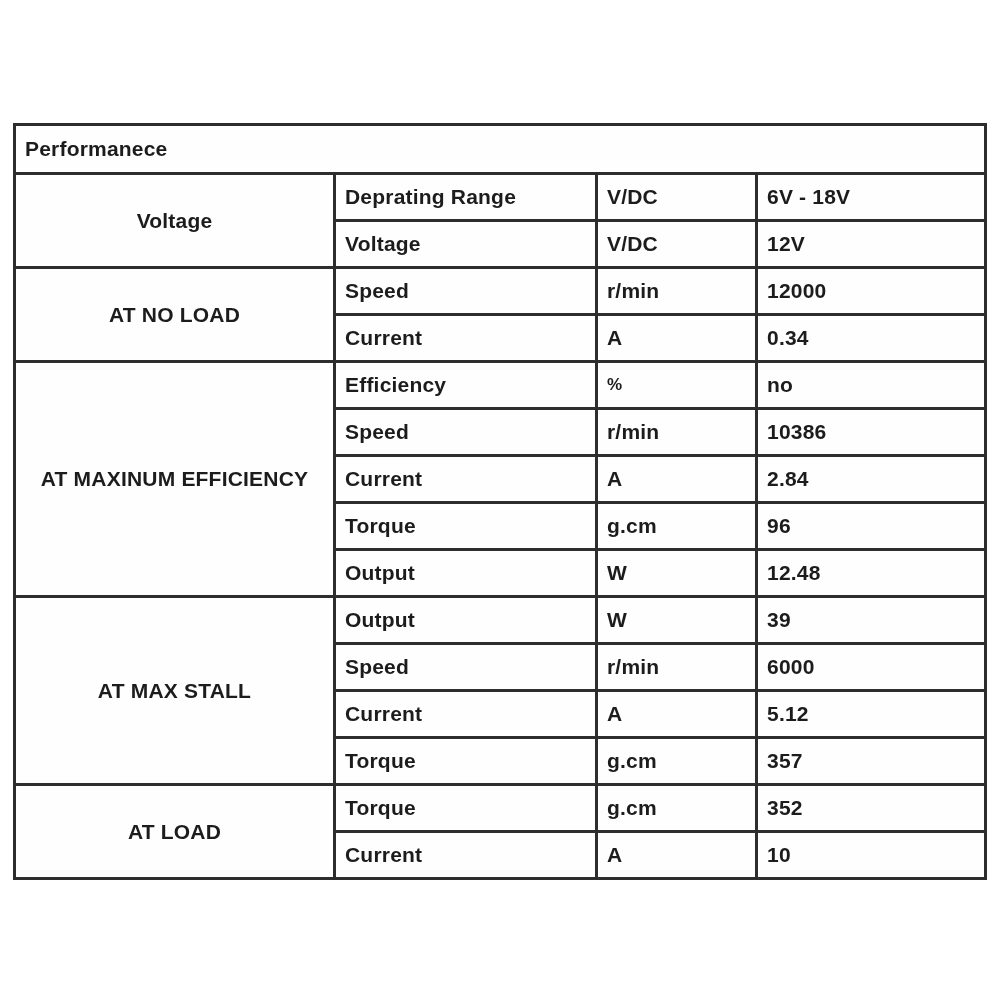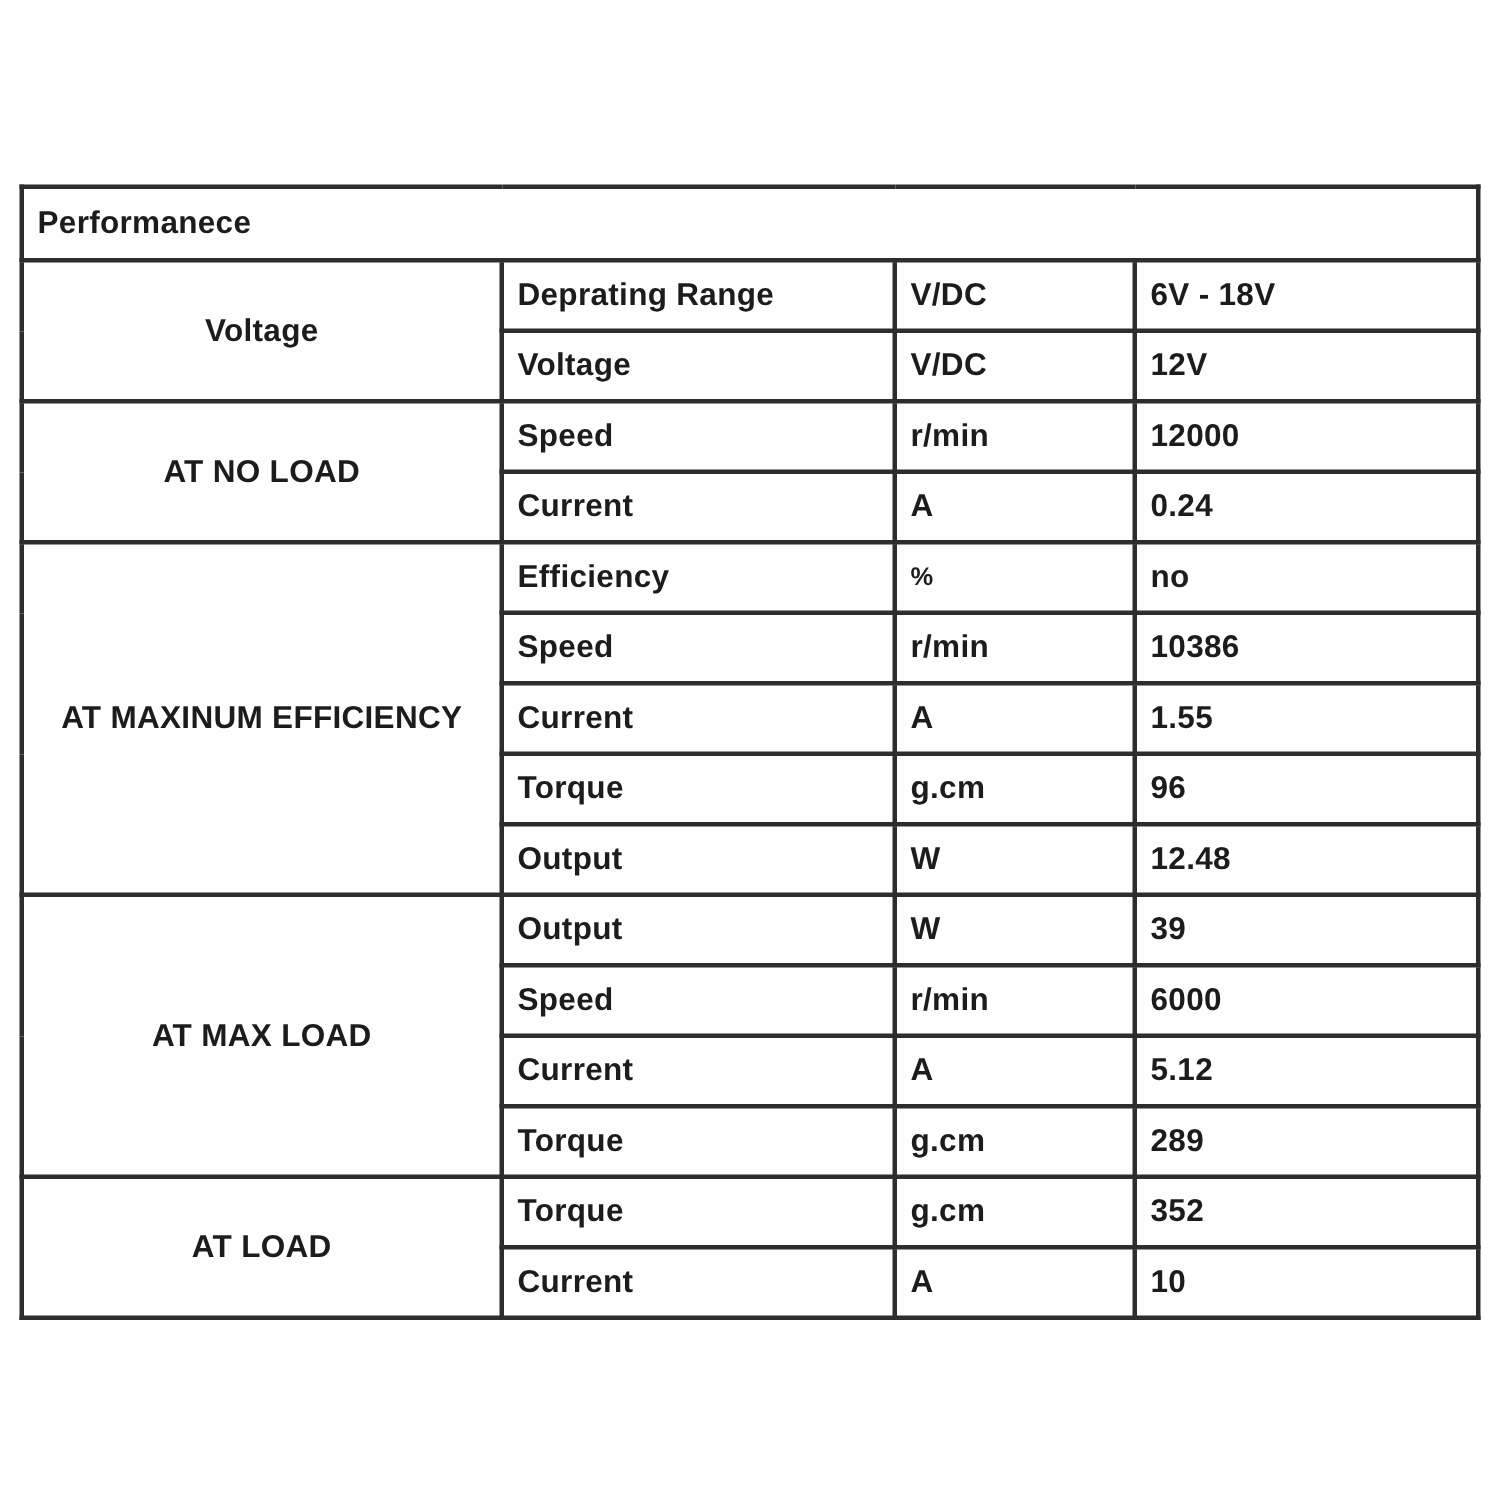--- a/index.html
+++ b/index.html
@@ -70,70 +70,70 @@
 
     <tr>
       <td class="section-cell" rowspan="2">AT NO LOAD</td>
       <td>Speed</td>
       <td class="unit-cell">r/min</td>
       <td>12000</td>
     </tr>
     <tr>
       <td>Current</td>
       <td class="unit-cell">A</td>
-      <td>0.24</td>
+      <td>0.34</td>
     </tr>
 
     <tr>
       <td class="section-cell" rowspan="5">AT MAXINUM EFFICIENCY</td>
       <td>Efficiency</td>
       <td class="unit-cell pct">%</td>
       <td>no</td>
     </tr>
     <tr>
       <td>Speed</td>
       <td class="unit-cell">r/min</td>
       <td>10386</td>
     </tr>
     <tr>
       <td>Current</td>
       <td class="unit-cell">A</td>
-      <td>1.55</td>
+      <td>2.84</td>
     </tr>
     <tr>
       <td>Torque</td>
       <td class="unit-cell">g.cm</td>
       <td>96</td>
     </tr>
     <tr>
       <td>Output</td>
       <td class="unit-cell">W</td>
       <td>12.48</td>
     </tr>
 
     <tr>
-      <td class="section-cell" rowspan="4">AT MAX LOAD</td>
+      <td class="section-cell" rowspan="4">AT MAX STALL</td>
       <td>Output</td>
       <td class="unit-cell">W</td>
       <td>39</td>
     </tr>
     <tr>
       <td>Speed</td>
       <td class="unit-cell">r/min</td>
       <td>6000</td>
     </tr>
     <tr>
       <td>Current</td>
       <td class="unit-cell">A</td>
       <td>5.12</td>
     </tr>
     <tr>
       <td>Torque</td>
       <td class="unit-cell">g.cm</td>
-      <td>289</td>
+      <td>357</td>
     </tr>
 
     <tr>
       <td class="section-cell" rowspan="2">AT LOAD</td>
       <td>Torque</td>
       <td class="unit-cell">g.cm</td>
       <td>352</td>
     </tr>
     <tr>
       <td>Current</td>

